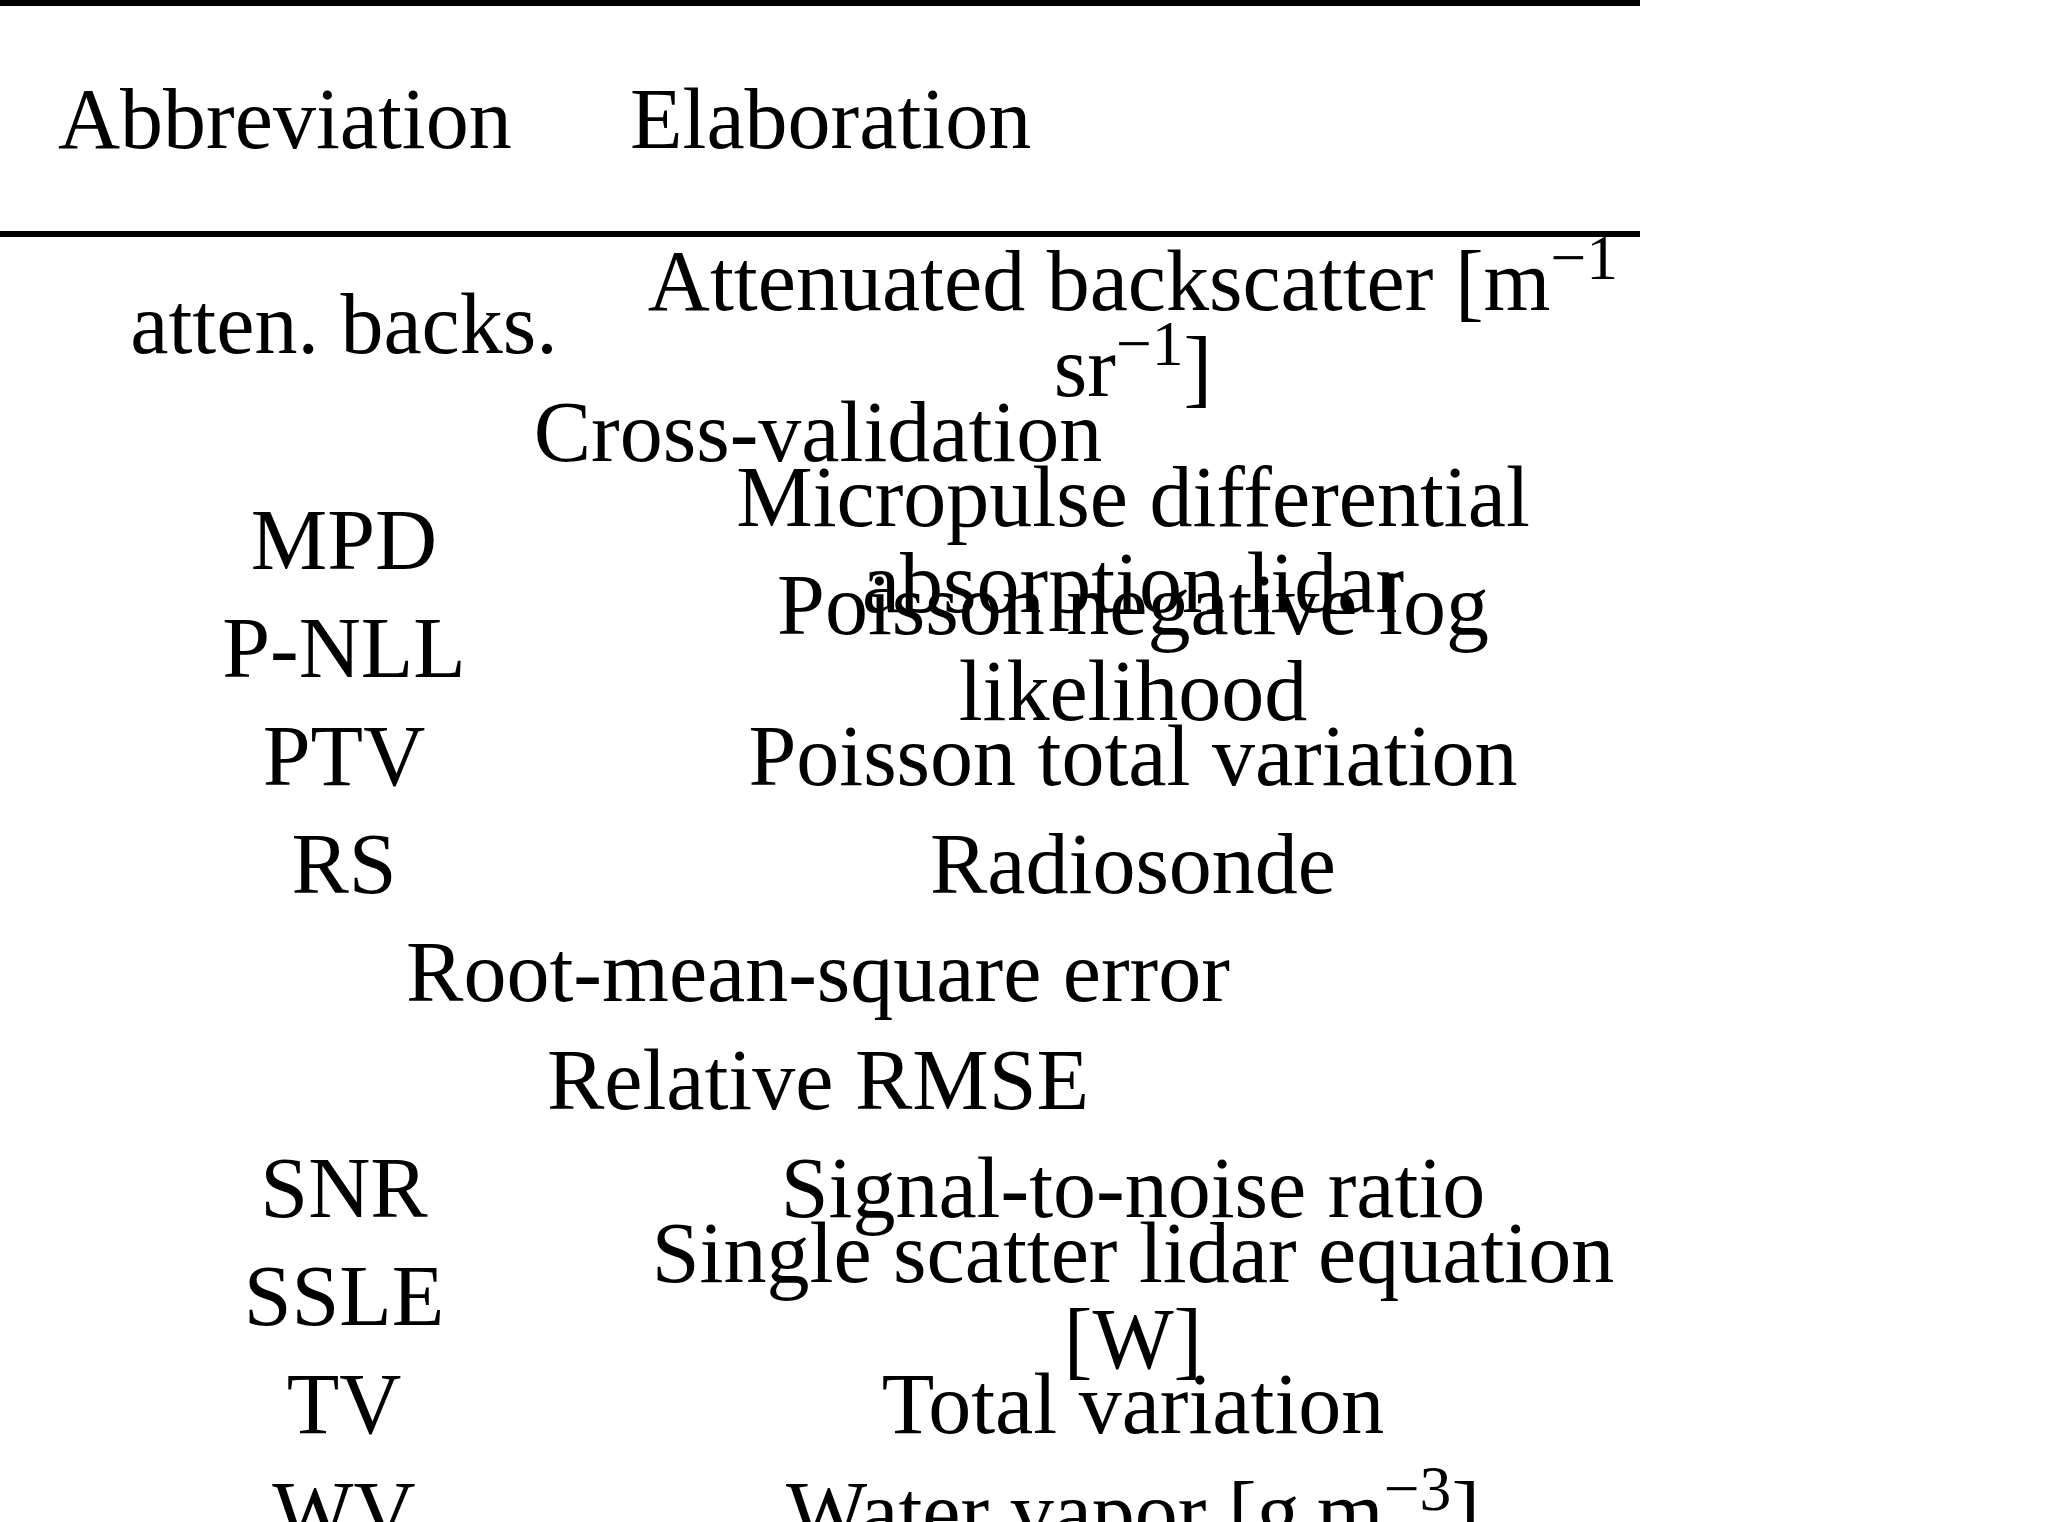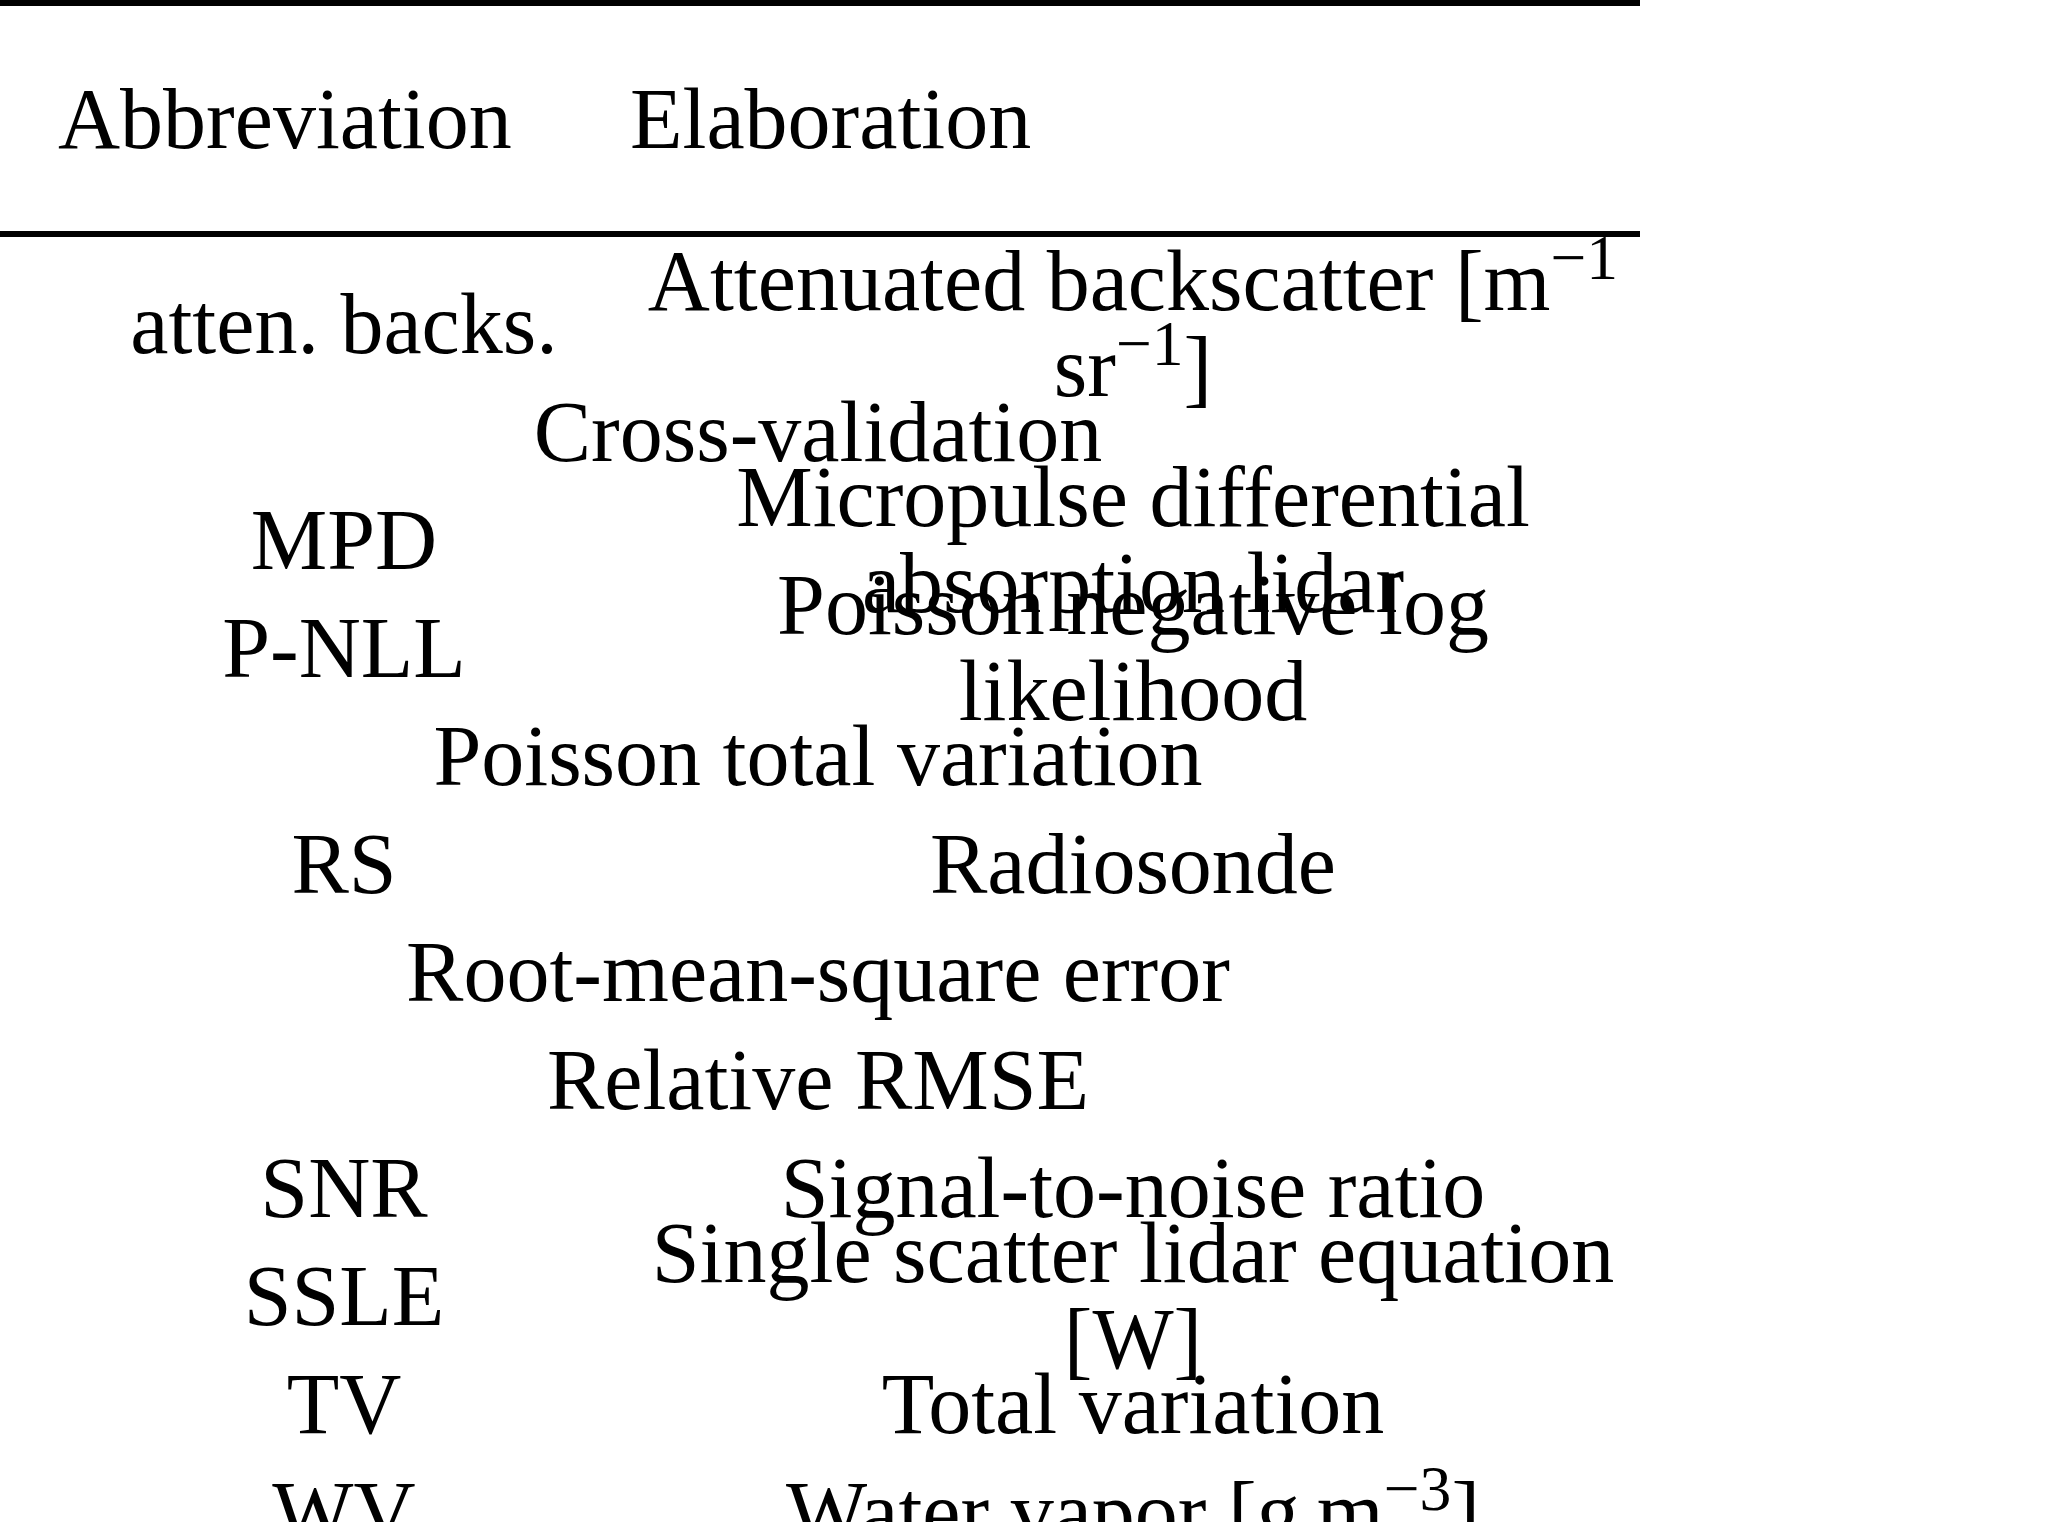--- a/index.html
+++ b/index.html
@@ -85,20 +85,21 @@
       </div>
       <div class="t-row">
         <div class="abbr-col">MPD</div>
         <div class="elab-col"><span>Micropulse differential absorption lidar</span></div>
       </div>
       <div class="t-row">
         <div class="abbr-col">P-NLL</div>
         <div class="elab-col"><span>Poisson negative log likelihood</span></div>
       </div>
       <div class="t-row">
+        <div class="abbr-col">PTV</div>
         <div class="elab-col"><span>Poisson total variation</span></div>
       </div>
       <div class="t-row">
         <div class="abbr-col">RS</div>
         <div class="elab-col"><span>Radiosonde</span></div>
       </div>
       <div class="t-row">
         <div class="elab-col"><span>Root-mean-square error</span></div>
       </div>
       <div class="t-row">

